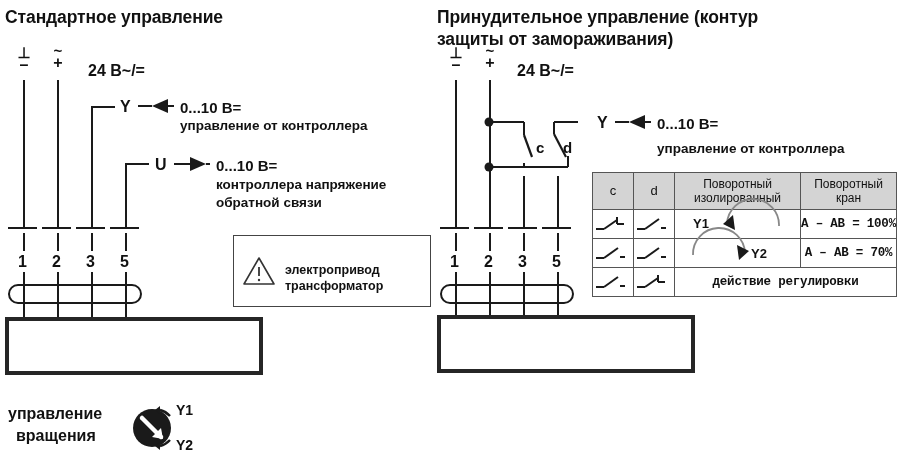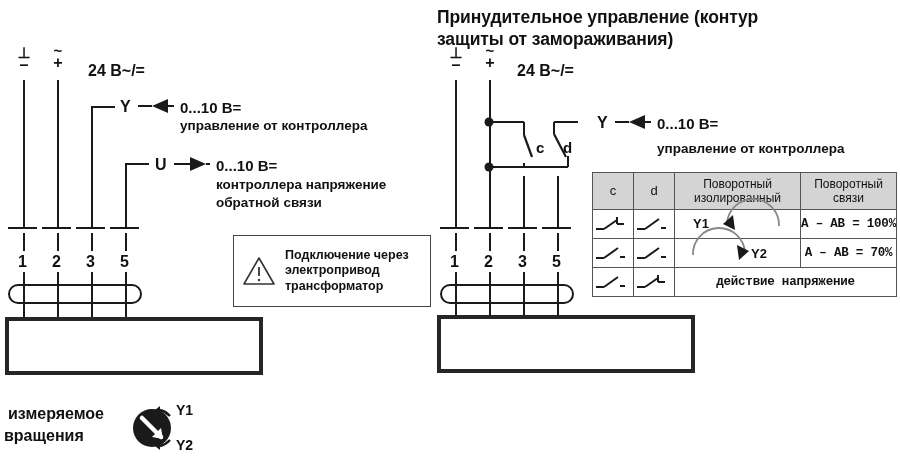--- a/index.html
+++ b/index.html
@@ -78,20 +78,21 @@
   .act-inner{position:relative;width:100%;height:100%;}
   .yl{position:absolute;font-size:13px;font-weight:bold;}
 
   svg{display:block;overflow:visible;}
 </style>
 </head>
 <body>
 
 <div class="stage">
 
+  <div class="abs panel-title" style="left:5px;top:6px;width:410px;">Стандартное управление</div>
 
   <div class="abs psym" style="left:13px;top:47px;">
     <span class="top">⊥</span>
     <span class="bot">–</span>
   </div>
   <div class="abs psym" style="left:47px;top:45px;">
     <span class="top">~</span>
     <span class="bot">+</span>
   </div>
   <div class="abs lbl" style="left:88px;top:62px;font-size:16px;">24 B~/=</div>
@@ -154,28 +155,28 @@
 
   <div class="abs warnbox" style="left:233px;top:235px;width:198px;height:72px;">
     <span>
       <svg width="34" height="32" viewBox="0 0 34 32">
         <polygon points="17,3 32,29 2,29" fill="none" stroke="#333" stroke-width="1.6" stroke-linejoin="round"></polygon>
         <line x1="17" y1="12" x2="17" y2="21" stroke="#333" stroke-width="1.8"></line>
         <circle cx="17" cy="25" r="1.2" fill="#333"></circle>
       </svg>
     </span>
     <span class="warntext">
-      <span>Подключение через</span><br>
+      <br>
       <span>электропривод</span><br>
       <span>трансформатор</span>
     </span>
   </div>
 
-  <div class="abs lbl" style="left:8px;top:405px;font-size:16px;">измеряемое</div>
-  <div class="abs lbl" style="left:4px;top:427px;font-size:16px;">вращения</div>
+  <div class="abs lbl" style="left:8px;top:405px;font-size:16px;">управление</div>
+  <div class="abs lbl" style="left:16px;top:427px;font-size:16px;">вращения</div>
 
   <div class="abs" style="left:130px;top:400px;">
     <svg width="58" height="56" viewBox="0 0 58 56">
       <circle cx="22" cy="28" r="19" fill="#1a1a1a"></circle>
 
       <line x1="12" y1="18" x2="31" y2="37" stroke="#ffffff" stroke-width="4.5" stroke-linecap="round"></line>
       <polygon points="33,39 22,37 31,28" fill="#ffffff"></polygon>
 
       <path d="M40,16 A20,20 0 0 0 30,10" fill="none" stroke="#1a1a1a" stroke-width="2.4"></path>
       <polygon points="30,6 30,14 25,10" fill="#1a1a1a"></polygon>
@@ -277,21 +278,21 @@
       <thead>
         <tr>
           <th class="cd">c</th>
           <th class="cd">d</th>
           <th>
             <span>Поворотный</span><br>
             <span>изолированный</span>
           </th>
           <th>
             <span>Поворотный</span><br>
-            <span>связи</span>
+            <span>кран</span>
           </th>
         </tr>
       </thead>
       <tbody>
 
         <tr>
           <td class="sw">
             <svg width="34" height="20" viewBox="0 0 34 20">
               <line x1="3" y1="15" x2="11" y2="15" stroke="#1a1a1a" stroke-width="2"></line>
               <line x1="11" y1="15" x2="24" y2="6" stroke="#1a1a1a" stroke-width="2"></line>
@@ -354,19 +355,19 @@
             </svg>
           </td>
           <td class="sw">
             <svg width="34" height="20" viewBox="0 0 34 20">
               <line x1="3" y1="15" x2="11" y2="15" stroke="#1a1a1a" stroke-width="2"></line>
               <line x1="11" y1="15" x2="24" y2="6" stroke="#1a1a1a" stroke-width="2"></line>
               <line x1="24" y1="3" x2="24" y2="10" stroke="#1a1a1a" stroke-width="2"></line>
               <line x1="24" y1="10" x2="31" y2="10" stroke="#1a1a1a" stroke-width="2"></line>
             </svg>
           </td>
-          <td colspan="2" class="val">действие напряжение</td>
+          <td colspan="2" class="val">действие регулировки</td>
         </tr>
       </tbody>
     </table>
   </div>
 
 </div>
 
 </body></html>

